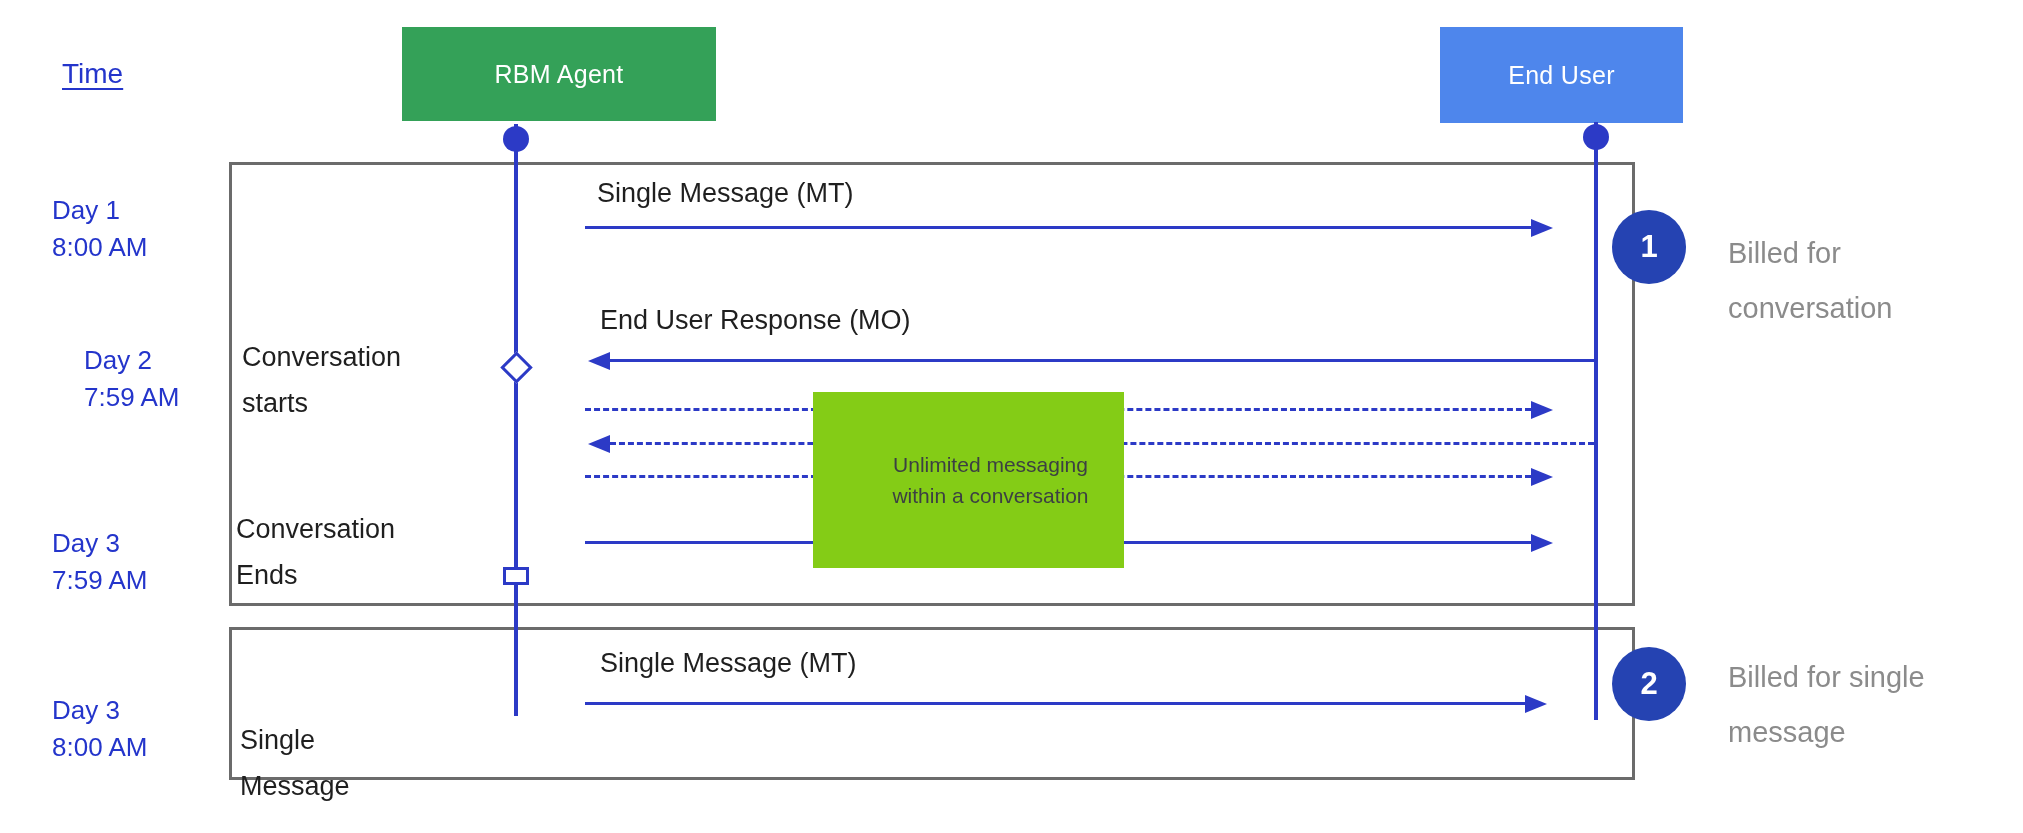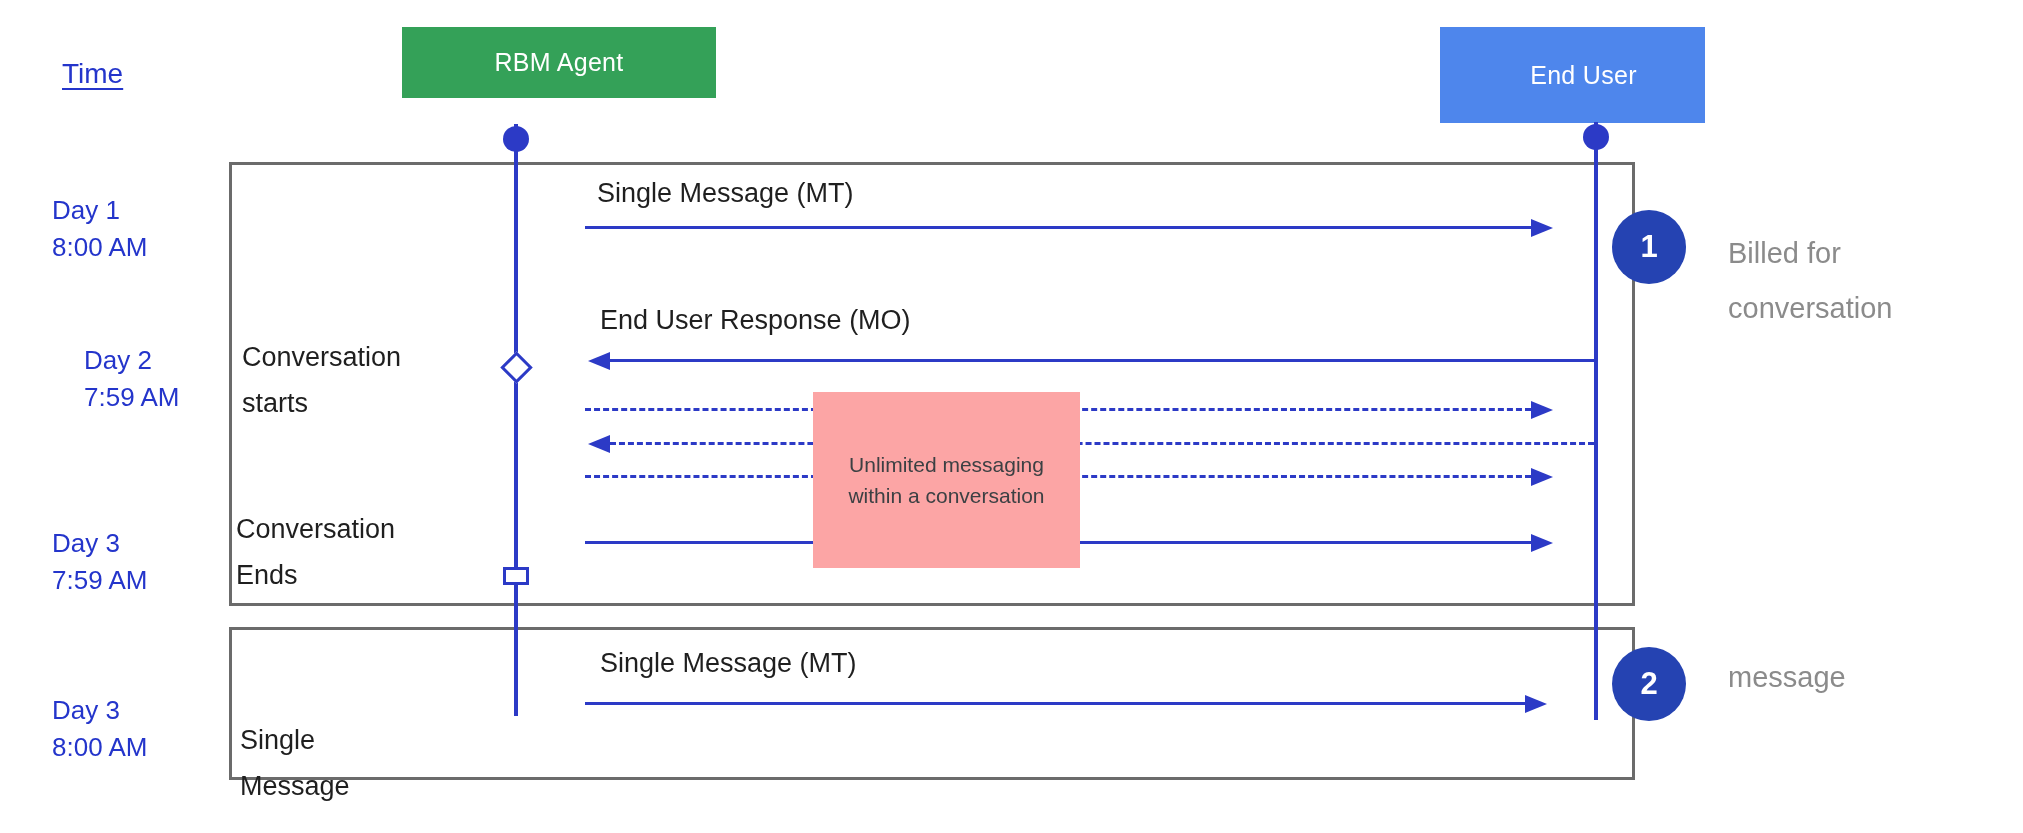--- a/index.html
+++ b/index.html
@@ -10,22 +10,22 @@
     font-family:"Liberation Sans","DejaVu Sans",sans-serif;
     overflow:hidden;
   }
   .abs{position:absolute;}
 
   
   .actor{
     display:flex;align-items:center;justify-content:center;
     color:#ffffff;font-size:25px;letter-spacing:.3px;
   }
-  .actor.agent{left:402px;top:27px;width:314px;height:71px;background:#34a158;}
-  .actor.user{left:1440px;top:27px;width:243px;height:96px;background:#4e86ec;padding-left:22px;}
+  .actor.agent{left:402px;top:27px;width:314px;height:94px;background:#34a158;}
+  .actor.user{left:1440px;top:27px;width:243px;height:96px;background:#4e86ec;}
 
   .time-label{
     left:62px;top:58px;font-size:28px;color:#2435cb;
     text-decoration:underline;text-underline-offset:5px;
   }
 
   
   .lifeline{width:4px;background:#2c3ac6;z-index:2;}
   .lifeline.agent{left:514px;top:124px;height:592px;}
   .lifeline.user{left:1594px;top:122px;height:598px;}
@@ -67,23 +67,23 @@
     left:505px;top:356px;width:17px;height:17px;background:#ffffff;
     border:3px solid #2c3ac6;transform:rotate(45deg);z-index:3;
   }
   .square-marker{
     left:503px;top:567px;width:20px;height:12px;background:#ffffff;
     border:3px solid #2c3ac6;z-index:3;
   }
 
   
   .note{
-    left:813px;top:392px;width:267px;height:176px;background:#fca5a5;
+    left:813px;top:392px;width:267px;height:176px;background:#84cc16;
     display:flex;flex-direction:column;align-items:center;justify-content:center;
-    z-index:3;color:#3c4043;font-size:21px;line-height:31px;text-align:center;
+    z-index:3;color:#3c4043;font-size:21px;line-height:31px;text-align:center;padding-left:44px;
   }
 
   
   .badge{
     width:74px;height:74px;border-radius:50%;background:#2543b2;color:#ffffff;
     display:flex;align-items:center;justify-content:center;
     font-size:31px;font-weight:bold;z-index:6;
   }
   .badge.b1{left:1612px;top:210px;}
   .badge.b2{left:1612px;top:647px;}
@@ -168,16 +168,17 @@
   </div>
   <div class="abs billed" style="top:226px;">
     <div>Billed for</div>
     <div>conversation</div>
   </div>
 
   <div class="abs badge b2">
     <span>2</span>
   </div>
   <div class="abs billed" style="top:650px;">
+    <div>Billed for single</div>
     <div>message</div>
   </div>
 
 </div>
 
 </body></html>

